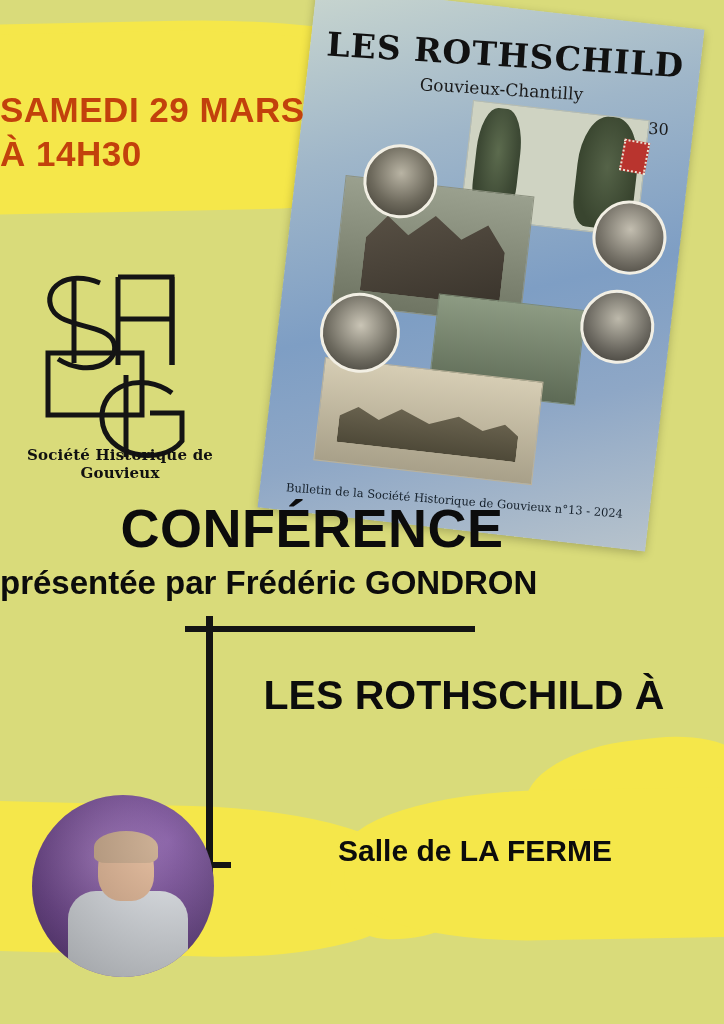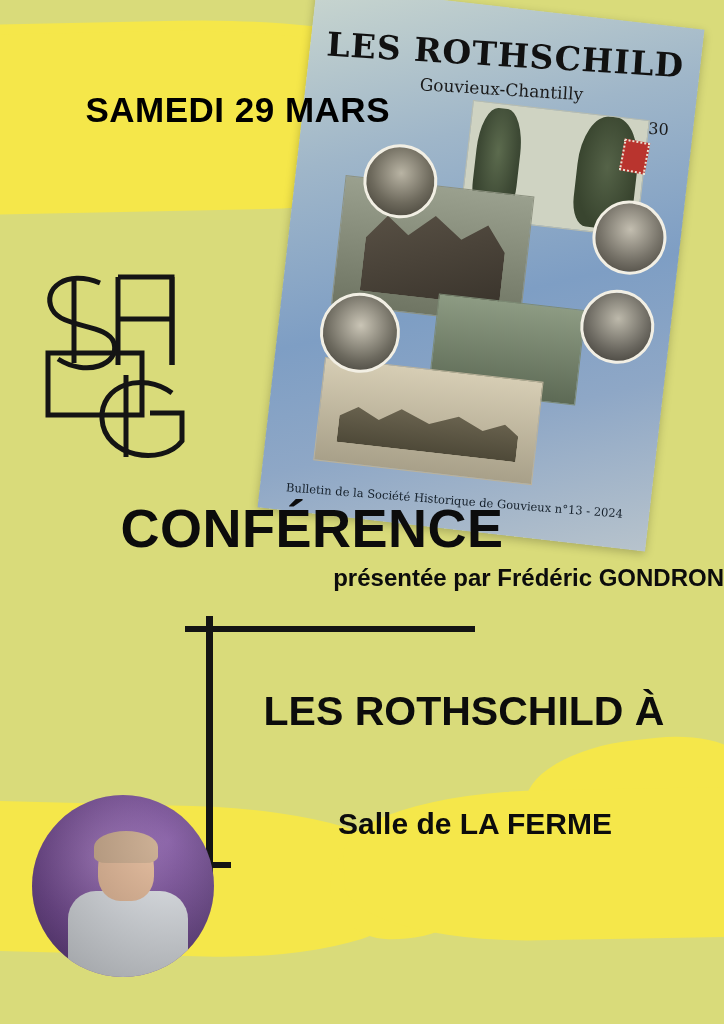--- a/index.html
+++ b/index.html
@@ -55,22 +55,22 @@
     right: -30px; top: 740px; width: 230px; height: 90px;
     border-radius: 50% 40% 44% 56% / 60% 50% 50% 40%;
     transform: rotate(-6deg);
   }
 
   
   .date-block {
     position: absolute;
     left: 0; top: 88px; width: 390px;
     z-index: 5;
-    text-align: right;
-    color: #000000;
+    text-align: left;
+    color: #c2410c;
     font-weight: bold;
     font-size: 35px;
     line-height: 1.25;
     letter-spacing: .5px;
   }
   .date-line1 { display:block; }
   .date-line2 { display:block; }
 
   
   .logo-wrap {
@@ -222,24 +222,24 @@
     text-align: center;
     z-index: 5;
     font-weight: bold;
     font-size: 54px;
     color: #0c0c0c;
     letter-spacing: 0.5px;
   }
   .presenter {
     position: absolute;
     left: 0; top: 564px; width: 724px;
-    text-align: right;
-    z-index: 5;
-    font-weight: bold;
-    font-size: 24px;
+    text-align: left;
+    z-index: 5;
+    font-weight: bold;
+    font-size: 33px;
     color: #0c0c0c;
   }
 
   .cross {
     position: absolute;
     z-index: 5;
   }
   .cross-v {
     left: 206px; top: 616px; width: 7px; height: 262px;
     background: #141414;
@@ -255,21 +255,20 @@
 
   .maintitle {
     position: absolute;
     left: 218px; top: 666px; width: 492px;
     text-align: center;
     z-index: 5;
     font-weight: bold;
     font-size: 41px;
     line-height: 1.45;
     color: #0c0c0c;
-    margin-top: 16px;
   }
 
   
   .speaker {
     position: absolute;
     left: 32px; top: 795px;
     width: 182px; height: 182px;
     border-radius: 50%;
     overflow: hidden;
     z-index: 6;
@@ -288,58 +287,60 @@
     background: #caa98a; border-radius: 50% 50% 20% 20%;
   }
   .speaker .sp-shadow {
     position:absolute; left:0; top:0; width:100%; height:100%;
     background: radial-gradient(circle at 75% 25%, rgba(255,255,255,.12), rgba(0,0,0,.25) 80%);
   }
 
   
   .venue {
     position: absolute;
-    left: 240px; top: 801px; width: 470px;
+    left: 240px; top: 828px; width: 470px;
     text-align: center;
     z-index: 6;
     font-weight: bold;
     font-size: 30px;
     line-height: 1.5;
     color: #0c0c0c;
   }
 </style>
 </head>
 <body>
 
 <div class="poster">
 
   <div class="brush brush-top"></div>
   <div class="brush brush-bottom"></div>
   <div class="brush brush-rightpatch"></div>
   <div class="brush brush-right"></div>
 
   <div class="date-block">
     <span class="date-line1">SAMEDI 29 MARS</span>
+    <span class="date-line2">À 14H30</span>
   </div>
 
   <div class="logo-wrap">
     <svg class="logo-svg" width="215" height="245" viewBox="0 0 215 245">
       <g fill="none" stroke="#141414" stroke-width="5">
         <path d="M78 40 C44 26, 20 46, 30 66 C40 86, 86 80, 92 100 C98 122, 64 134, 36 116"></path>
         <path d="M52 36 L52 120"></path>
         <path d="M96 34 L96 122"></path>
         <path d="M96 34 L150 34 L150 122"></path>
         <path d="M96 76 L150 76"></path>
         <path d="M150 34 L150 122"></path>
         <path d="M26 110 L120 110 L120 172 L26 172 Z" stroke-width="5"></path>
         <path d="M150 150 C120 128, 78 142, 80 176 C82 214, 140 224, 160 198 L160 170 L128 170"></path>
         <path d="M104 132 L104 214"></path>
       </g>
     </svg>
   </div>
+  <div class="logo-caption">Société Historique de Gouvieux</div>
 
   <div class="cover">
     <div class="cover-title">LES ROTHSCHILD</div>
     <div class="cover-sub">Gouvieux-Chantilly</div>
     <div class="cover-years">1880-1930</div>
 
     <div class="ph ph-park"></div>
     <div class="stamp"></div>
     <div class="ph ph-manor"></div>
     <div class="ph ph-house"></div>

